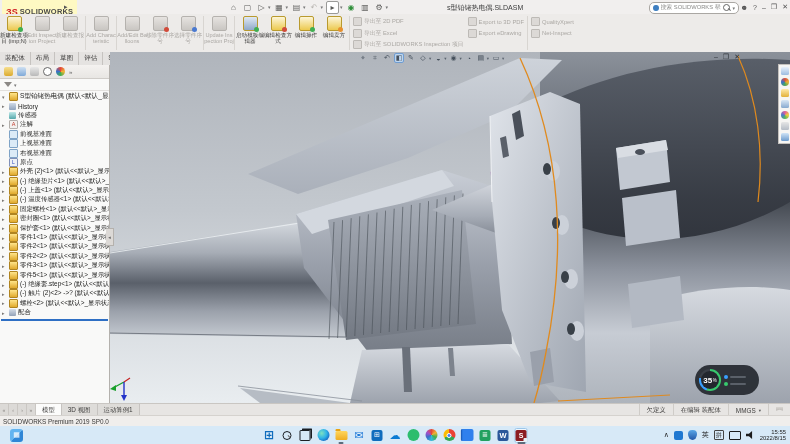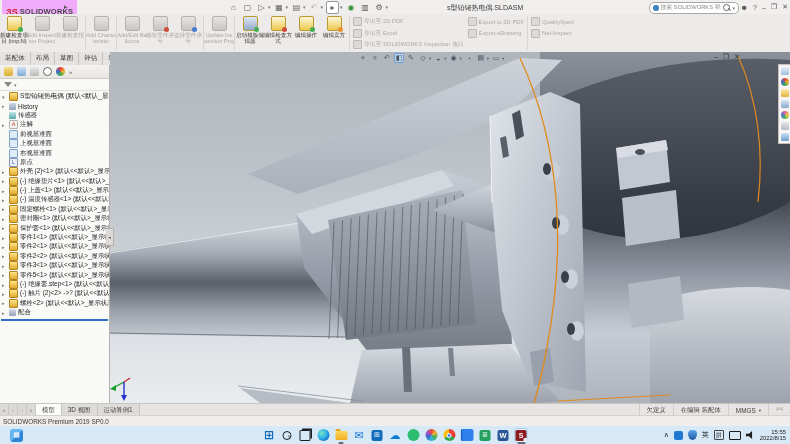--- a/index.html
+++ b/index.html
@@ -1,21 +1,21 @@
 <!DOCTYPE html>
 <html><head>
 <meta charset="utf-8">
 <style>
   html,body{margin:0;padding:0;}
   body{width:790px;height:444px;position:relative;overflow:hidden;
        font-family:"Liberation Sans","DejaVu Sans",sans-serif;background:#eceae8;font-size:7px;color:#333;}
   .abs{position:absolute;}
   
   .titlebar{left:0;top:0;width:790px;height:14px;background:#f1efee;border-bottom:1px solid #d8d5d2;}
-  .logo{left:2px;top:0;height:23px;display:flex;align-items:center;background:#f0abfc;padding:0 4px;}
+  .logo{left:2px;top:0;height:23px;display:flex;align-items:center;background:#fef9c3;padding:0 4px;}
   .logo .swirl{color:#d02028;font-weight:bold;font-size:9px;margin-right:2px;}
   .logo .brand{font-weight:bold;font-size:7.5px;color:#4a4a4a;letter-spacing:.2px;}
   .logo-exp{left:64px;top:3px;font-size:7px;color:#555;}
   .qat{left:228px;top:1px;height:12px;display:flex;align-items:center;gap:3px;}
   .qat .qi{width:11px;height:11px;display:flex;align-items:center;justify-content:center;font-size:8px;color:#5a5a58;}
   .qat .qi.sel{background:#fff;border:1px solid #9a9a98;border-radius:2px;}
   .qat .qi.dis{color:#b8b5b1;}
   .qat .car{font-size:5px;color:#777;margin-left:-2px;}
   .doc-title{left:447px;top:3px;font-size:7px;color:#3c3c3c;white-space:nowrap;}
   .searchbox{left:649px;top:1.5px;width:82px;height:10px;background:#fff;border:1px solid #aaa7a3;border-radius:5px;
@@ -466,20 +466,38 @@
   <div class="abs taskpane">
     <span class="tpi tp0"></span>
     <span class="tpi tp1"></span>
     <span class="tpi tp2"></span>
     <span class="tpi tp3"></span>
     <span class="tpi tp4"></span>
     <span class="tpi tp5"></span>
     <span class="tpi tp6"></span>
   </div>
 
+  <div class="abs hud">
+    <div class="gauge">
+      <div class="inner">
+          <span class="val">35</span>
+          <span class="unit">%</span>
+        </div>
+    </div>
+    <div class="hudrows">
+      <div class="hudrow">
+          <span class="hdot" style="background:#3aa0ff;"></span>
+          <span class="hbar"></span>
+        </div>
+      <div class="hudrow">
+          <span class="hdot" style="background:#38c96e;"></span>
+          <span class="hbar"></span>
+        </div>
+    </div>
+  </div>
 </div>
 
 <div class="abs lpanel">
   <div class="ptabs">
     <span class="ptab pt0"></span>
     <span class="ptab pt1"></span>
     <span class="ptab pt2"></span>
     <span class="ptab pt3"></span>
     <span class="ptab pt4"></span>
     <span class="ptmore">»</span>

